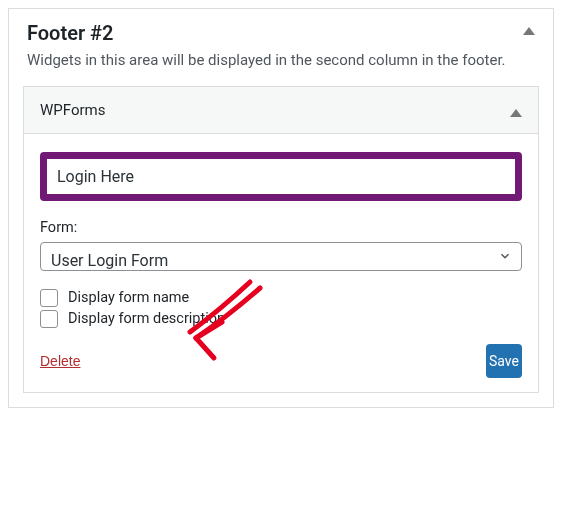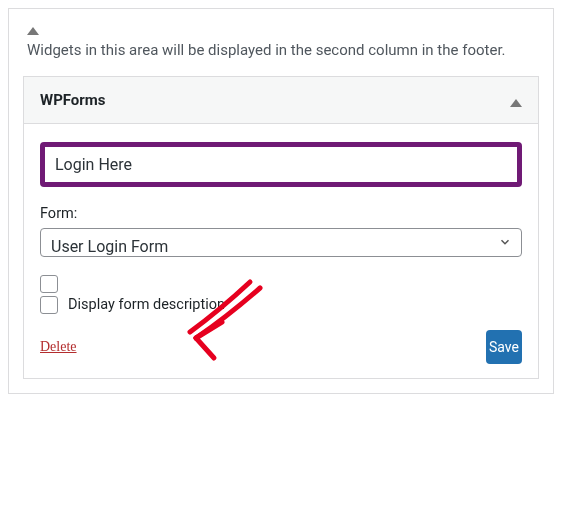--- a/index.html
+++ b/index.html
@@ -45,37 +45,37 @@
     .inner-header {
       background: #f6f7f7;
       border-bottom: 1px solid #dcdcde;
       padding: 14px 16px;
       display: flex;
       justify-content: space-between;
       align-items: center;
     }
     .inner-title {
       font-size: 15px;
-      font-weight: 700;
+      font-weight: 400;
       color: #1d2327;
     }
     .inner-body {
       padding: 18px 16px 14px 16px;
     }
     .field-label {
       display: block;
       font-size: 14.5px;
       color: #1d2327;
       margin-bottom: 6px;
     }
     .text-input {
       width: 100%;
       padding: 8px 10px;
       font-size: 16px;
-      border: 5px solid #701a75;
+      border: 7px solid #701a75;
       border-radius: 4px;
       color: #2c3338;
       font-family: inherit;
       background: #fff;
     }
     .field-group { margin-bottom: 18px; }
     .select-wrap {
       position: relative;
       width: 100%;
     }
@@ -121,21 +121,21 @@
       align-items: center;
       margin-top: 16px;
     }
     .delete-link {
       color: #b32d2e;
       text-decoration: underline;
       font-size: 14px;
       cursor: pointer;
       background: none;
       border: none;
-      font-family: Liberation Serif, serif;
+      font-family: Liberation Sans, sans-serif;
     }
     .save-btn {
       background: #2271b1;
       color: #fff;
       border: none;
       border-radius: 4px;
       padding: 9px 3px;
       font-size: 14px;
       cursor: pointer;
       font-family: inherit;
@@ -146,20 +146,21 @@
       top: 268px;
       pointer-events: none;
     }
   </style>
 </head>
 <body>
 
 <div style="position:relative;">
 <div class="outer-panel">
   <div class="outer-header">
+    <h2 class="outer-title">Footer #2</h2>
     <div class="tri"></div>
   </div>
   <p class="outer-desc">Widgets in this area will be displayed in the second column in the footer.</p>
 
   <div class="inner-widget">
     <div class="inner-header">
       <span class="inner-title">WPForms</span>
       <div class="tri"></div>
     </div>
     <div class="inner-body">
@@ -173,20 +174,21 @@
         <div class="select-wrap">
           <div class="select-box">User Login Form</div>
           <svg class="select-chevron" width="14" height="14" viewBox="0 0 24 24" fill="none" stroke="#555" stroke-width="2.5">
                 <polyline points="6 9 12 15 18 9"></polyline>
               </svg>
         </div>
       </div>
 
       <div class="check-row">
         <input type="checkbox" class="chk" style="">
+        <span class="check-label">Display form name</span>
       </div>
       <div class="check-row">
         <input type="checkbox" class="chk" style="">
         <span class="check-label">Display form description</span>
       </div>
 
       <div class="actions">
         <button class="delete-link">Delete</button>
         <button class="save-btn">Save</button>
       </div>

